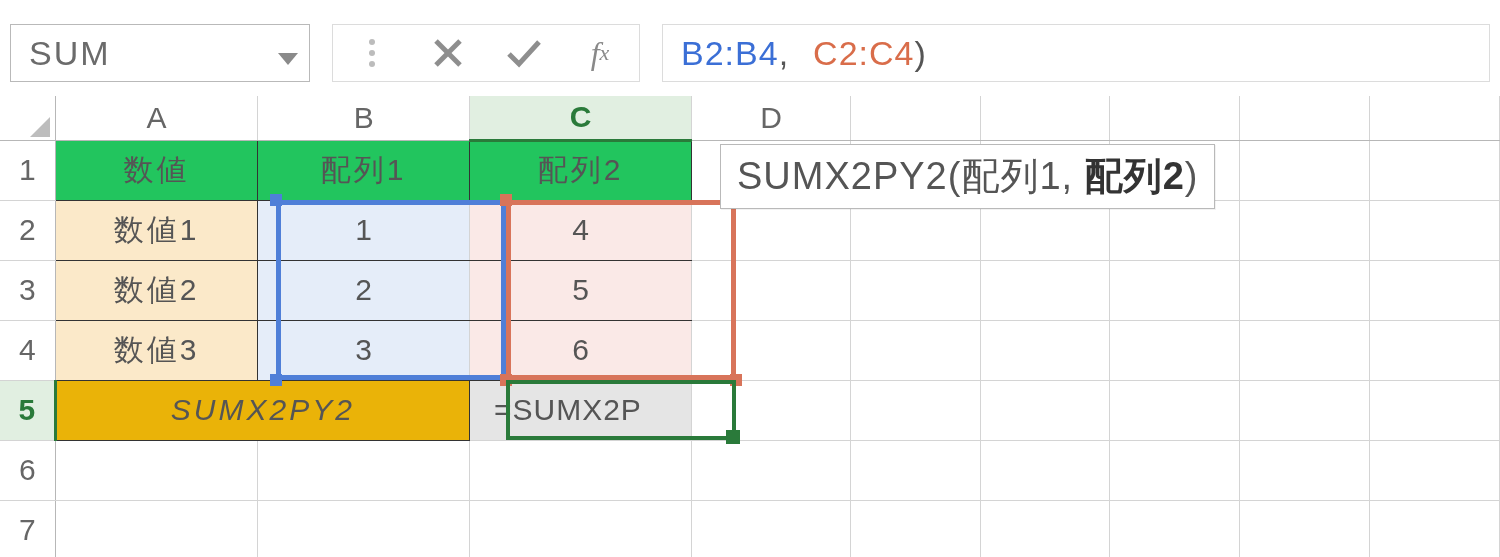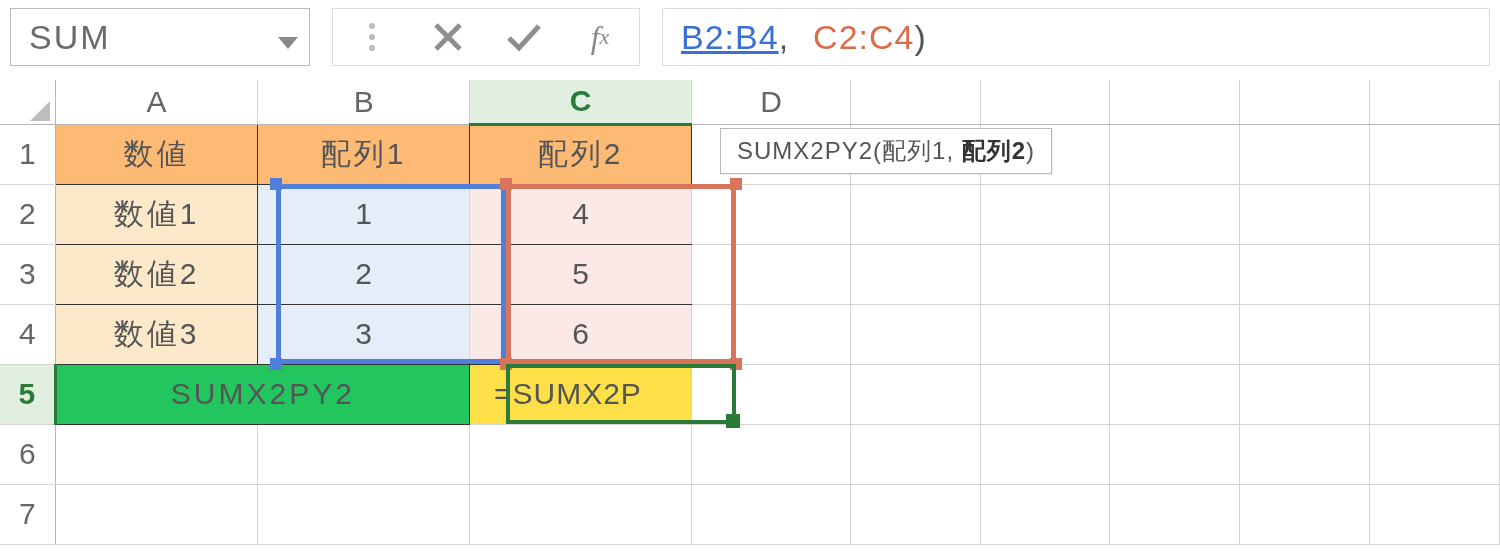--- a/index.html
+++ b/index.html
@@ -10,21 +10,21 @@
       height: 557px;
       overflow: hidden;
       font-size: 28px;
       color: #444;
     }
 
     
     .fbar {
       display: flex;
       align-items: center;
-      padding: 8px 10px 14px 10px;
+      padding: 24px 10px 14px 10px;
       gap: 22px;
     }
     .namebox {
       width: 300px;
       height: 58px;
       border: 1px solid #b9b9b9;
       background: #fff;
       display: flex;
       align-items: center;
       padding: 0 6px 0 18px;
@@ -60,21 +60,21 @@
       height: 58px;
       border: 1px solid #dcdcdc;
       display: flex;
       align-items: center;
       font-size: 34px;
       padding: 0 18px;
       letter-spacing: 1px;
       color: #555;
       white-space: pre;
     }
-    .formula-edit .ref1 { color: #3b6fd6; text-decoration: underline; }
+    .formula-edit .ref1 { color: #3b6fd6; }
     .formula-edit .ref2 { color: #d96d4a; margin-left: 24px; }
 
     
     .sheet { position: relative; }
     table.grid {
       border-collapse: collapse;
       table-layout: fixed;
     }
     .grid th.colh {
       height: 44px;
@@ -131,46 +131,47 @@
       position: relative;
     }
     .colA { width: 220px; }
     .colB { width: 230px; }
     .colC { width: 230px; }
     .colD { width: 180px; }
     .colRest { width: 150px; }
 
     
     td.hdrcell {
-      background: #fdba74;
+      background: #22c55e;
       border: 1px solid #333 !important;
       letter-spacing: 3px;
     }
     td.lblcell {
       background: #fbe9c9;
       border: 1px solid #333 !important;
       letter-spacing: 3px;
     }
     td.sel1 {
       background: #e5edf9;
       border-top: 1px solid #333 !important;
       border-bottom: 1px solid #333 !important;
     }
     td.sel2 {
       background: #fae9e7;
       border-top: 1px solid #333 !important;
       border-bottom: 1px solid #333 !important;
     }
     td.mergedlbl {
-      background: #22c55e;
+      background: #eab308;
       border: 1px solid #333 !important;
       letter-spacing: 3px;
+      font-style: italic;
     }
     td.activecell {
-      background:#fde047;
+      background:#e5e5e5;
       text-align: left;
       padding-left: 24px;
       letter-spacing: 1px;
       border-top: 1px solid #333 !important;
     }
 
     
     .rangebox {
       position: absolute;
       pointer-events: none;
@@ -196,21 +197,21 @@
       width: 14px; height: 14px;
       background: #2a7a3a;
       right: -8px; bottom: -8px;
     }
 
     .tooltip {
       position: absolute;
       background: #fff;
       border: 1px solid #b9b9b9;
       padding: 6px 16px;
-      font-size: 24px;
+      font-size: 38px;
       color: #555;
       letter-spacing: 1px;
       box-shadow: 1px 1px 0 rgba(0,0,0,.05);
     }
     .tooltip .arg-inactive { color: #555; }
     .tooltip .arg-active { font-weight: bold; color: #333; }
   </style>
 </head>
 <body>
 

